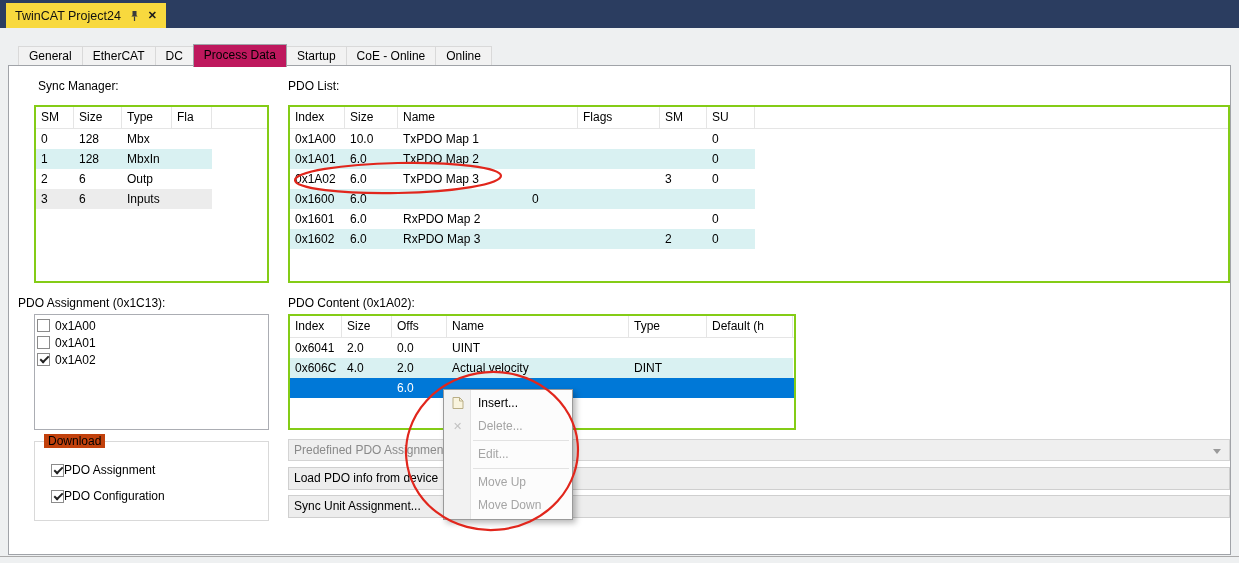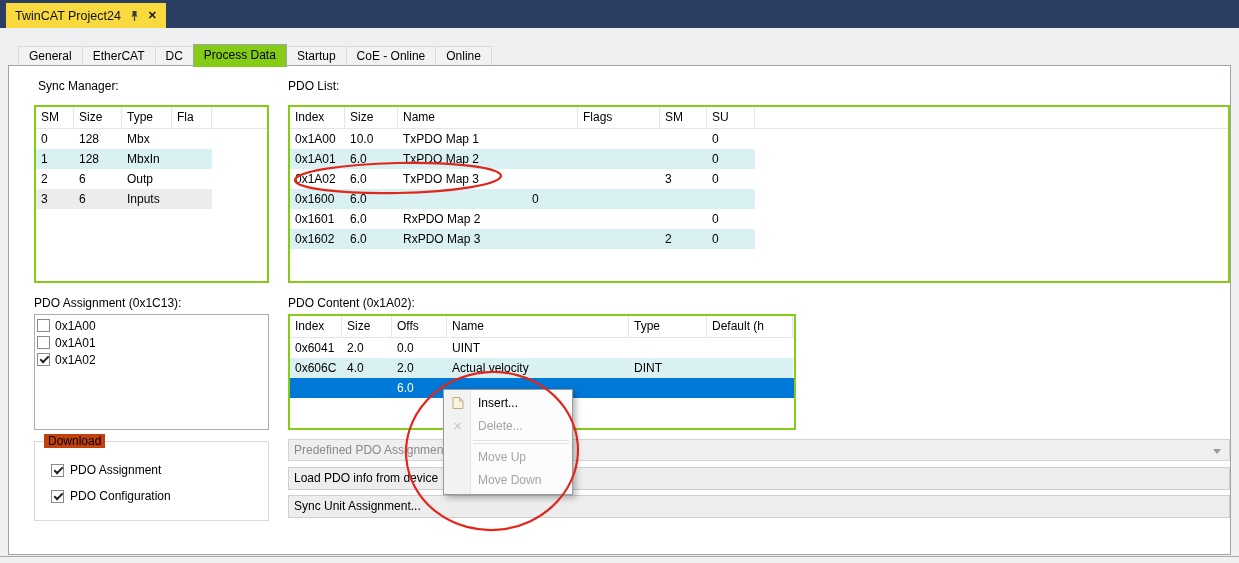--- a/index.html
+++ b/index.html
@@ -9,21 +9,21 @@
 
 .titlebar{position:absolute;left:0;top:0;width:1239px;height:28px;background:#2b3d60}
 .doc-tab{position:absolute;left:6px;top:3px;height:25px;background:#f8d93e;display:flex;align-items:center;padding:0 9px;gap:8px;cursor:default}
 .doc-tab-label{font-size:12.5px;color:#111}
 .tab-pin{display:flex;align-items:center}
 .tab-close{font-size:11px;line-height:1;color:#1a1a1a;font-weight:bold;cursor:pointer}
 
 
 .tabstrip{position:absolute;left:18px;top:44px;height:21px;display:flex;align-items:flex-end;z-index:5}
 .tab{height:19px;line-height:18px;padding:0 10px;background:#f2f2f2;border:1px solid #d9d9d9;border-bottom:none;margin-right:-1px;white-space:nowrap;cursor:pointer}
-.tab.active{height:23px;line-height:21px;background:#84cc16;border:1px solid #a0a3a8;border-bottom:none;margin-bottom:-2px;position:relative;z-index:6}
+.tab.active{height:23px;line-height:21px;background:#be185d;border:1px solid #a0a3a8;border-bottom:none;margin-bottom:-2px;position:relative;z-index:6}
 
 
 .panel{position:absolute;left:8px;top:65px;width:1223px;height:490px;background:#fff;border:1px solid #a0a3a8}
 .sec-label{position:absolute;white-space:nowrap}
 
 
 .gridbox{position:absolute;background:#fff;border:2px solid #84cc16;overflow:hidden}
 .ghead{display:flex;height:22px;border-bottom:1px solid #e5e5e5;background:#fff}
 .ghead .cell{border-right:1px solid #e5e5e5;line-height:21px}
 .grow{display:flex;height:20px;line-height:20px}
@@ -39,21 +39,21 @@
 
 
 .listbox{position:absolute;background:#fff;border:1px solid #abadb3;padding-top:2px}
 .lb-item{display:flex;align-items:center;height:17px;padding-left:2px;gap:5px;cursor:pointer}
 .cb{width:13px;height:13px;border:1px solid #8b8b8b;background:#fff;position:relative;flex:none}
 .cb.checked::after{content:"";position:absolute;left:2px;top:2px;width:7px;height:3px;border-left:2px solid #222;border-bottom:2px solid #222;transform:rotate(-45deg)}
 
 
 .groupbox{position:absolute;border:1px solid #d9d9d9}
 .gb-label{position:absolute;top:-8px;left:9px;background:#c2410c;padding:0 4px}
-.gb-item{display:flex;align-items:center;gap:6px;position:absolute;left:16px;cursor:pointer}
+.gb-item{display:flex;align-items:center;position:absolute;left:16px;cursor:pointer}
 
 
 .combo{position:absolute;height:22px;background:#efefef;border:1px solid #d4d4d4;color:#8a8a8a;line-height:20px;padding-left:5px;white-space:nowrap;overflow:hidden}
 .combo-chev{position:absolute;right:8px;top:9px;width:0;height:0;border-left:4px solid transparent;border-right:4px solid transparent;border-top:5px solid #9a9a9a}
 .wbutton{position:absolute;height:23px;background:#ededed;border:1px solid #cfcfcf;line-height:21px;padding-left:5px;text-align:left;white-space:nowrap;overflow:hidden;cursor:pointer}
 
 
 .context-menu{position:absolute;left:443px;top:389px;width:130px;background:#fcfcfc;border:1px solid #9a9a9a;box-shadow:3px 3px 6px rgba(0,0,0,.28);padding:2px 0;z-index:50}
 .context-menu::before{content:"";position:absolute;left:0;top:0;bottom:0;width:26px;background:#f2f2f2;border-right:1px solid #e3e3e3}
 .menu-item{position:relative;height:23px;line-height:23px;padding-left:34px;cursor:pointer;white-space:nowrap}
@@ -121,21 +121,21 @@
       <span class="cell s4"></span>
     </div>
     <div class="grow w-sync row-gray">
       <span class="cell s1">3</span>
       <span class="cell s2">6</span>
       <span class="cell s3">Inputs</span>
       <span class="cell s4"></span>
     </div>
   </div>
 
-  <div class="sec-label" style="left:25px;top:230px">PDO Assignment (0x1C13):</div>
+  <div class="sec-label" style="left:9px;top:230px">PDO Assignment (0x1C13):</div>
 
   <div class="listbox" style="left:25px;top:248px;width:235px;height:116px">
     <div class="lb-item">
       <span class="cb"></span>
       <span>0x1A00</span>
     </div>
     <div class="lb-item">
       <span class="cb"></span>
       <span>0x1A01</span>
     </div>
@@ -271,20 +271,23 @@
           <path d="M7.5 1.5V5H11" fill="none" stroke="#b9ae86"></path>
         </svg>
     </span>
     <span>Insert...</span>
   </div>
   <div class="menu-item disabled">
     <span class="menu-icon">✕</span>
     <span>Delete...</span>
   </div>
   <div class="menu-sep"></div>
+  <div class="menu-item disabled">
+    <span>Edit...</span>
+  </div>
   <div class="menu-sep"></div>
   <div class="menu-item disabled">
     <span>Move Up</span>
   </div>
   <div class="menu-item disabled">
     <span>Move Down</span>
   </div>
 </div>
 
 <svg class="annotations" width="1239" height="563" viewBox="0 0 1239 563">

